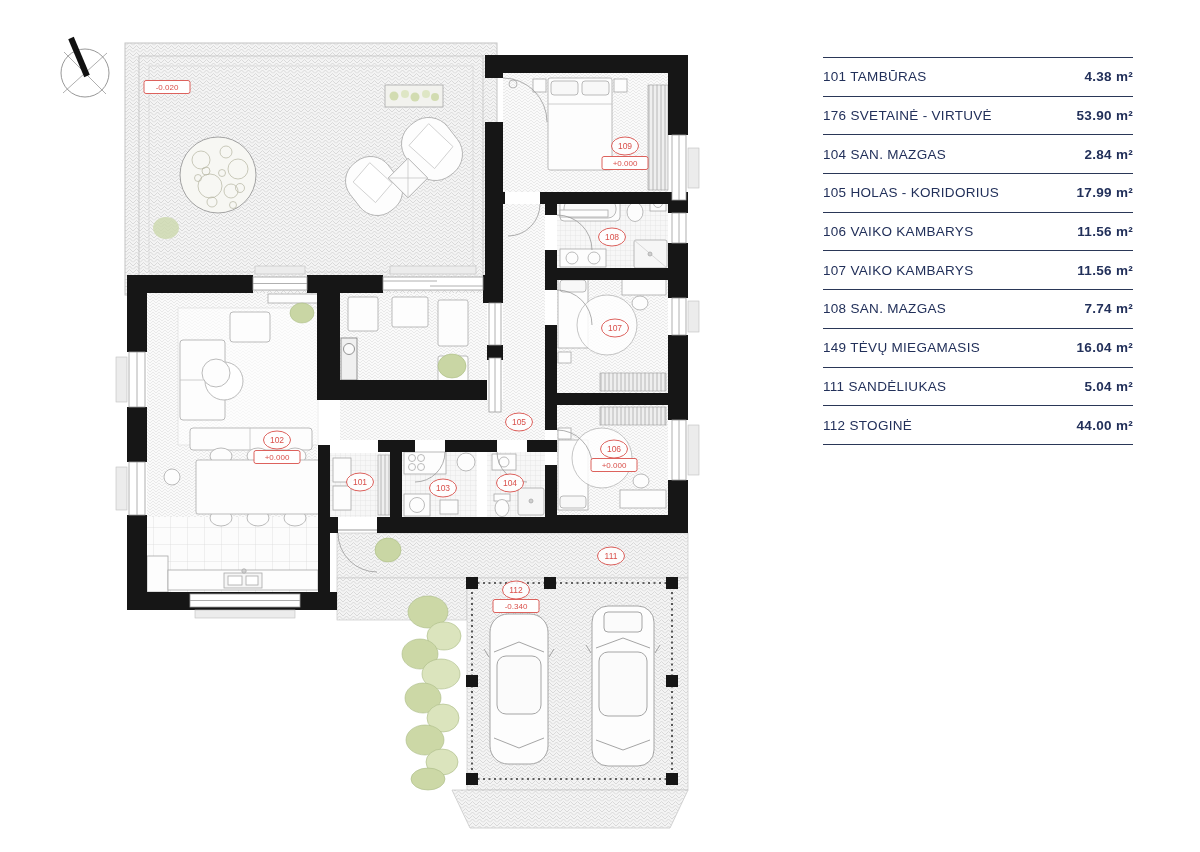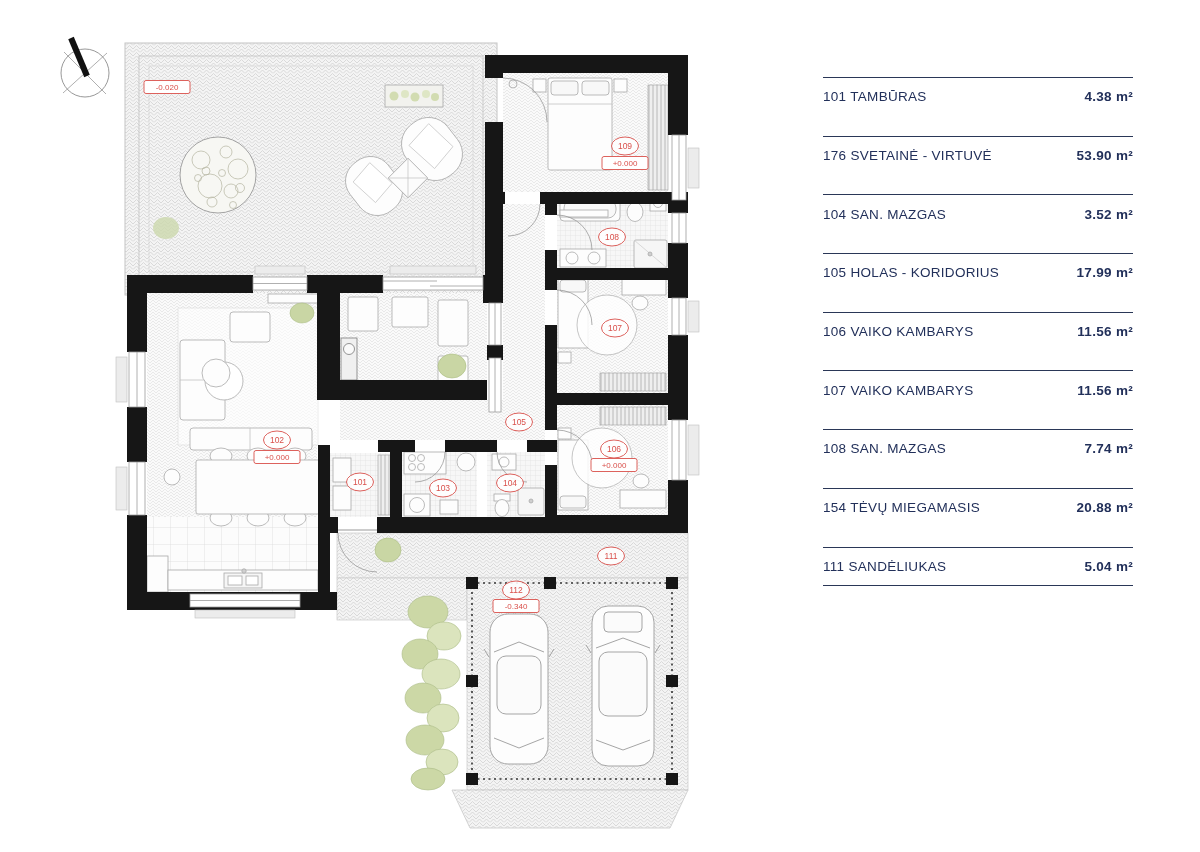--- a/index.html
+++ b/index.html
@@ -2,21 +2,21 @@
 <html><head>
 <meta charset="utf-8">
 <style>
   html,body{margin:0;padding:0;background:#ffffff;}
   .stage{position:relative;width:1200px;height:852px;background:#fff;overflow:hidden;
          font-family:"Liberation Sans",sans-serif;}
   .plan-svg{position:absolute;left:0;top:0;}
   
   .legend{position:absolute;left:823px;top:57px;width:310px;border-bottom:1px solid #2a3757;}
   .lrow{height:37.7px;display:flex;align-items:center;justify-content:space-between;
-        border-top:1px solid #2a3757;color:#22305a;font-size:13.5px;letter-spacing:.3px;margin-top:20px;}
+        border-top:1px solid #2a3757;color:#22305a;font-size:13.5px;letter-spacing:.3px;}
   .lrow .lbl{font-weight:normal;}
   .lrow .val{font-weight:bold;white-space:nowrap;}
   
   .rl{font-family:"Liberation Sans",sans-serif;font-size:8.5px;fill:#d9504b;text-anchor:middle;}
   .lv{font-family:"Liberation Sans",sans-serif;font-size:8px;fill:#d9504b;text-anchor:middle;}
 </style>
 </head>
 <body>
 
 <div class="stage">
@@ -416,41 +416,45 @@
   <div class="lrow">
     <span class="lbl">101 TAMBŪRAS</span>
     <span class="val">4.38 m²</span>
   </div>
   <div class="lrow">
     <span class="lbl">176 SVETAINĖ - VIRTUVĖ</span>
     <span class="val">53.90 m²</span>
   </div>
   <div class="lrow">
     <span class="lbl">104 SAN. MAZGAS</span>
-    <span class="val">3.52 m²</span>
+    <span class="val">2.84 m²</span>
   </div>
   <div class="lrow">
     <span class="lbl">105 HOLAS - KORIDORIUS</span>
     <span class="val">17.99 m²</span>
   </div>
   <div class="lrow">
     <span class="lbl">106 VAIKO KAMBARYS</span>
     <span class="val">11.56 m²</span>
   </div>
   <div class="lrow">
     <span class="lbl">107 VAIKO KAMBARYS</span>
     <span class="val">11.56 m²</span>
   </div>
   <div class="lrow">
     <span class="lbl">108 SAN. MAZGAS</span>
     <span class="val">7.74 m²</span>
   </div>
   <div class="lrow">
-    <span class="lbl">154 TĖVŲ MIEGAMASIS</span>
-    <span class="val">20.88 m²</span>
+    <span class="lbl">149 TĖVŲ MIEGAMASIS</span>
+    <span class="val">16.04 m²</span>
   </div>
   <div class="lrow">
     <span class="lbl">111 SANDĖLIUKAS</span>
     <span class="val">5.04 m²</span>
   </div>
+  <div class="lrow">
+    <span class="lbl">112 STOGINĖ</span>
+    <span class="val">44.00 m²</span>
+  </div>
 </div>
 
 </div>
 
 </body></html>

